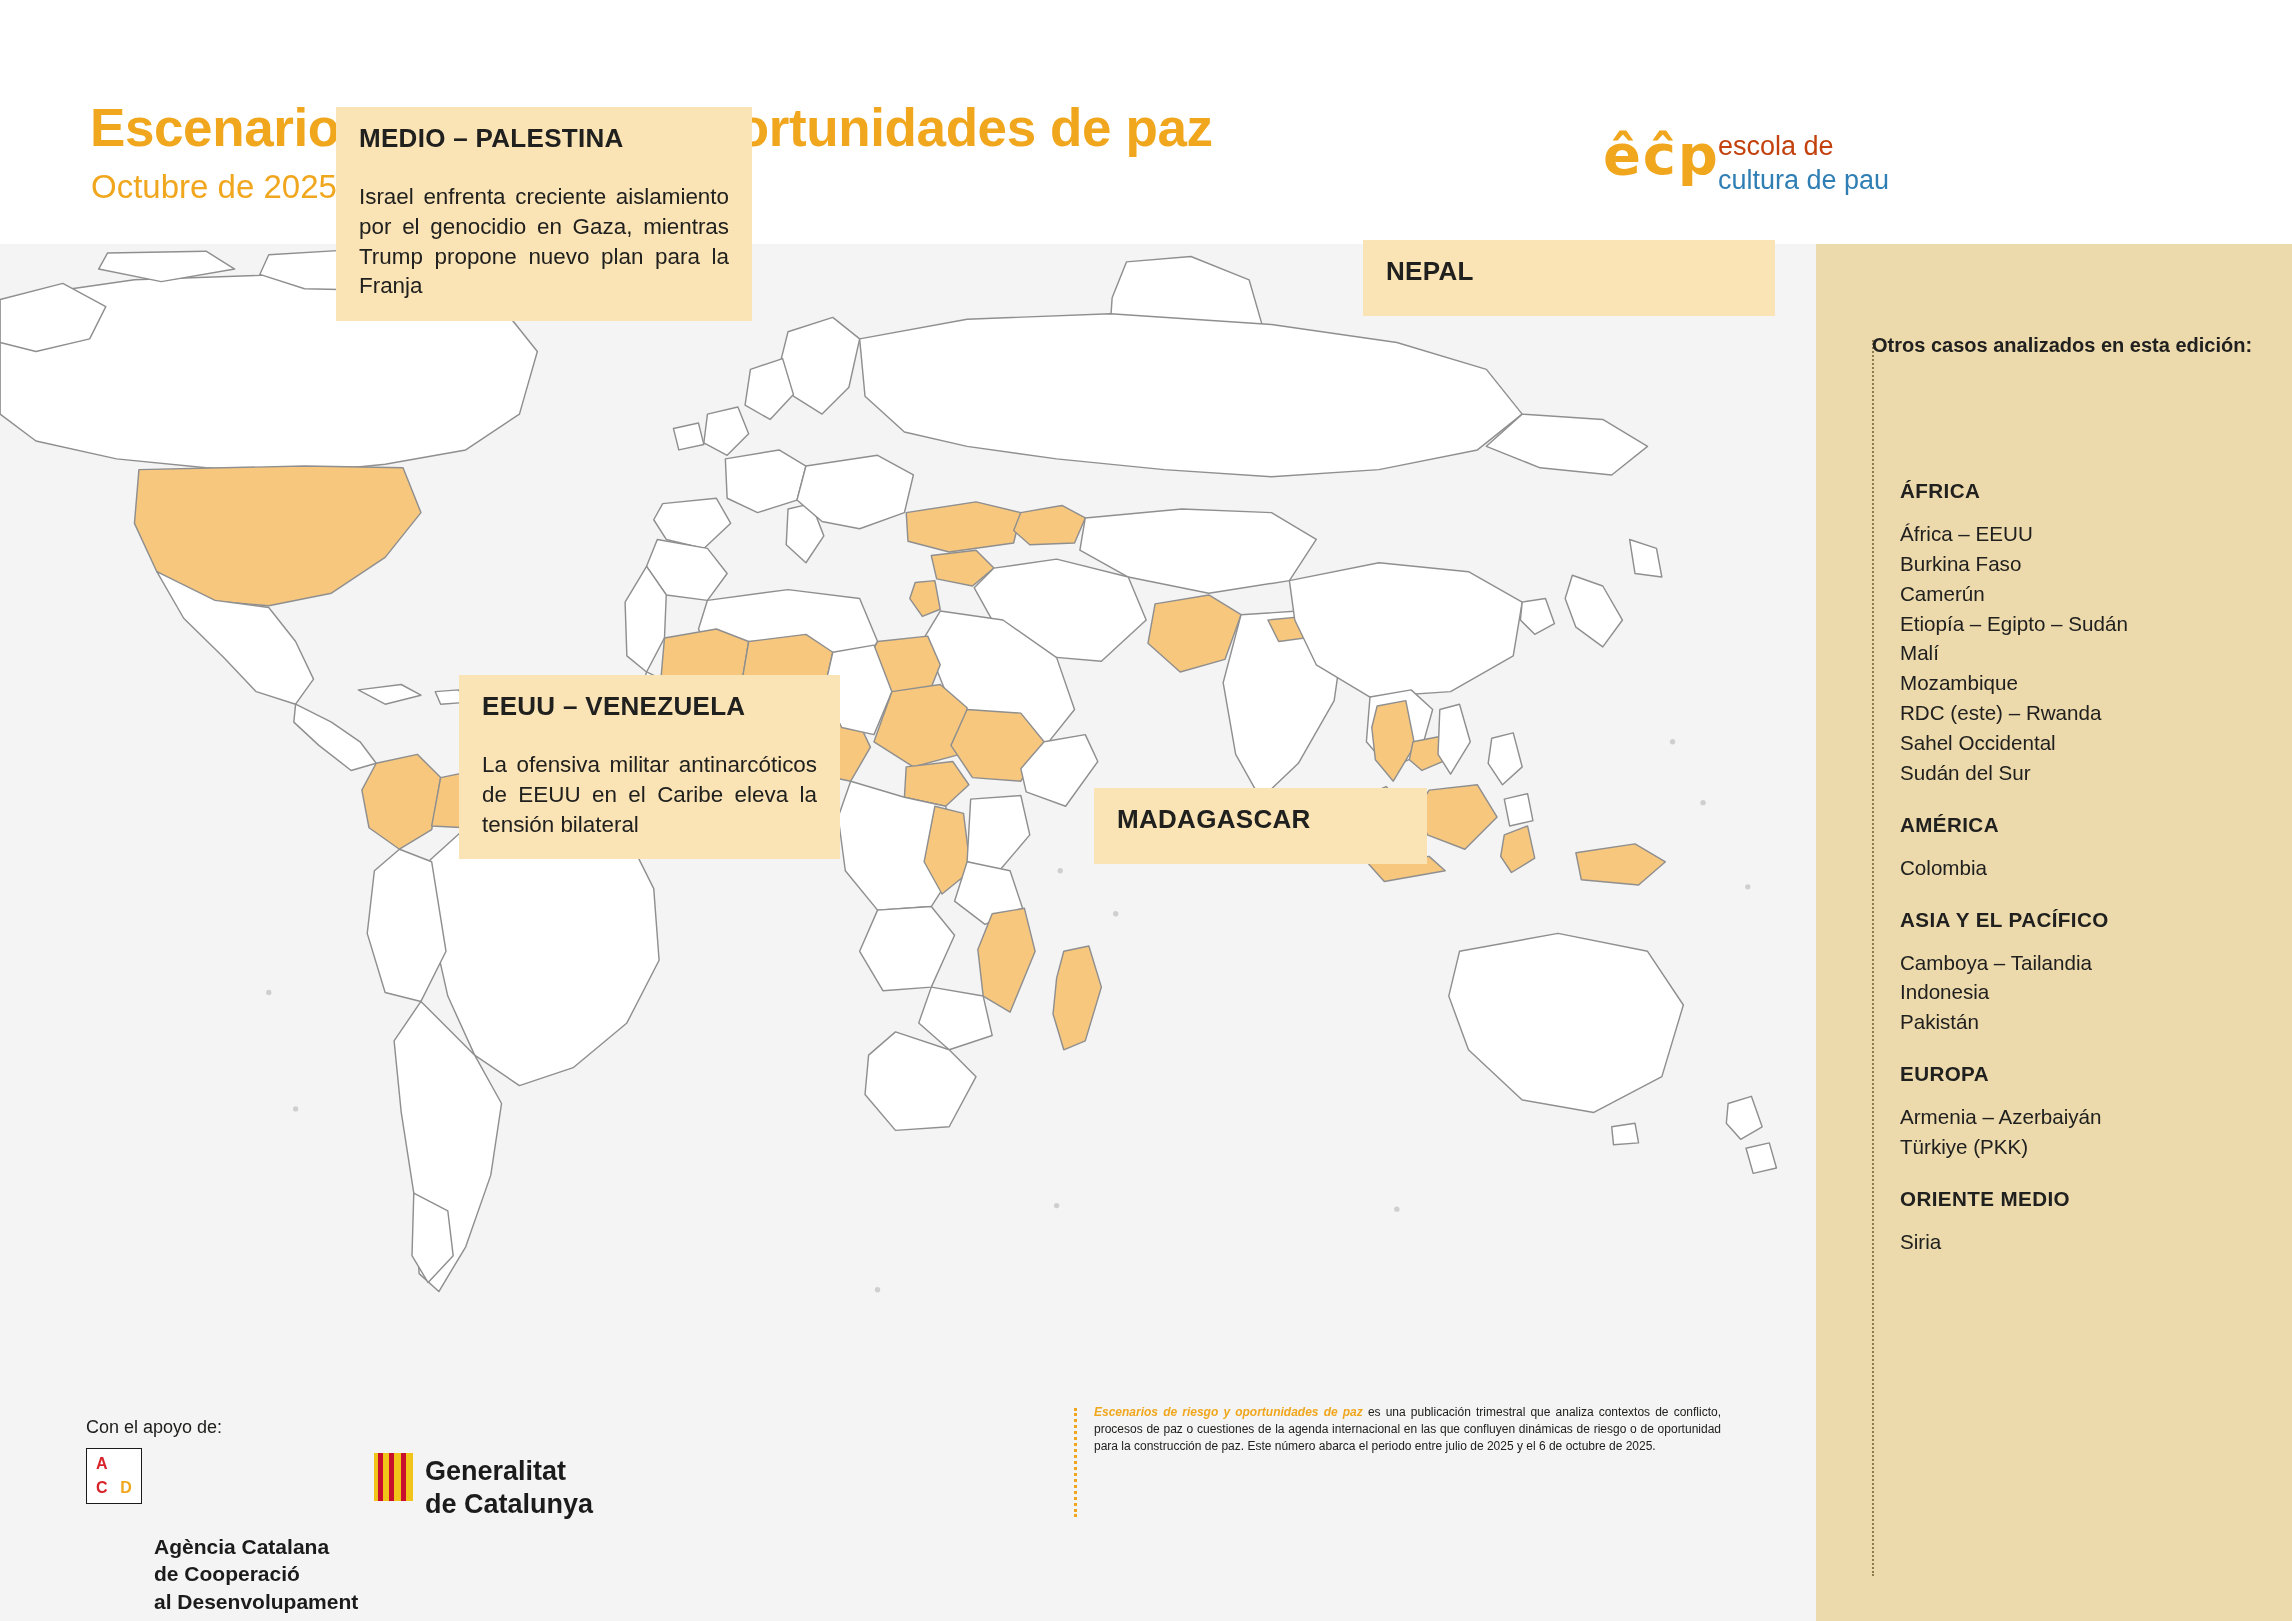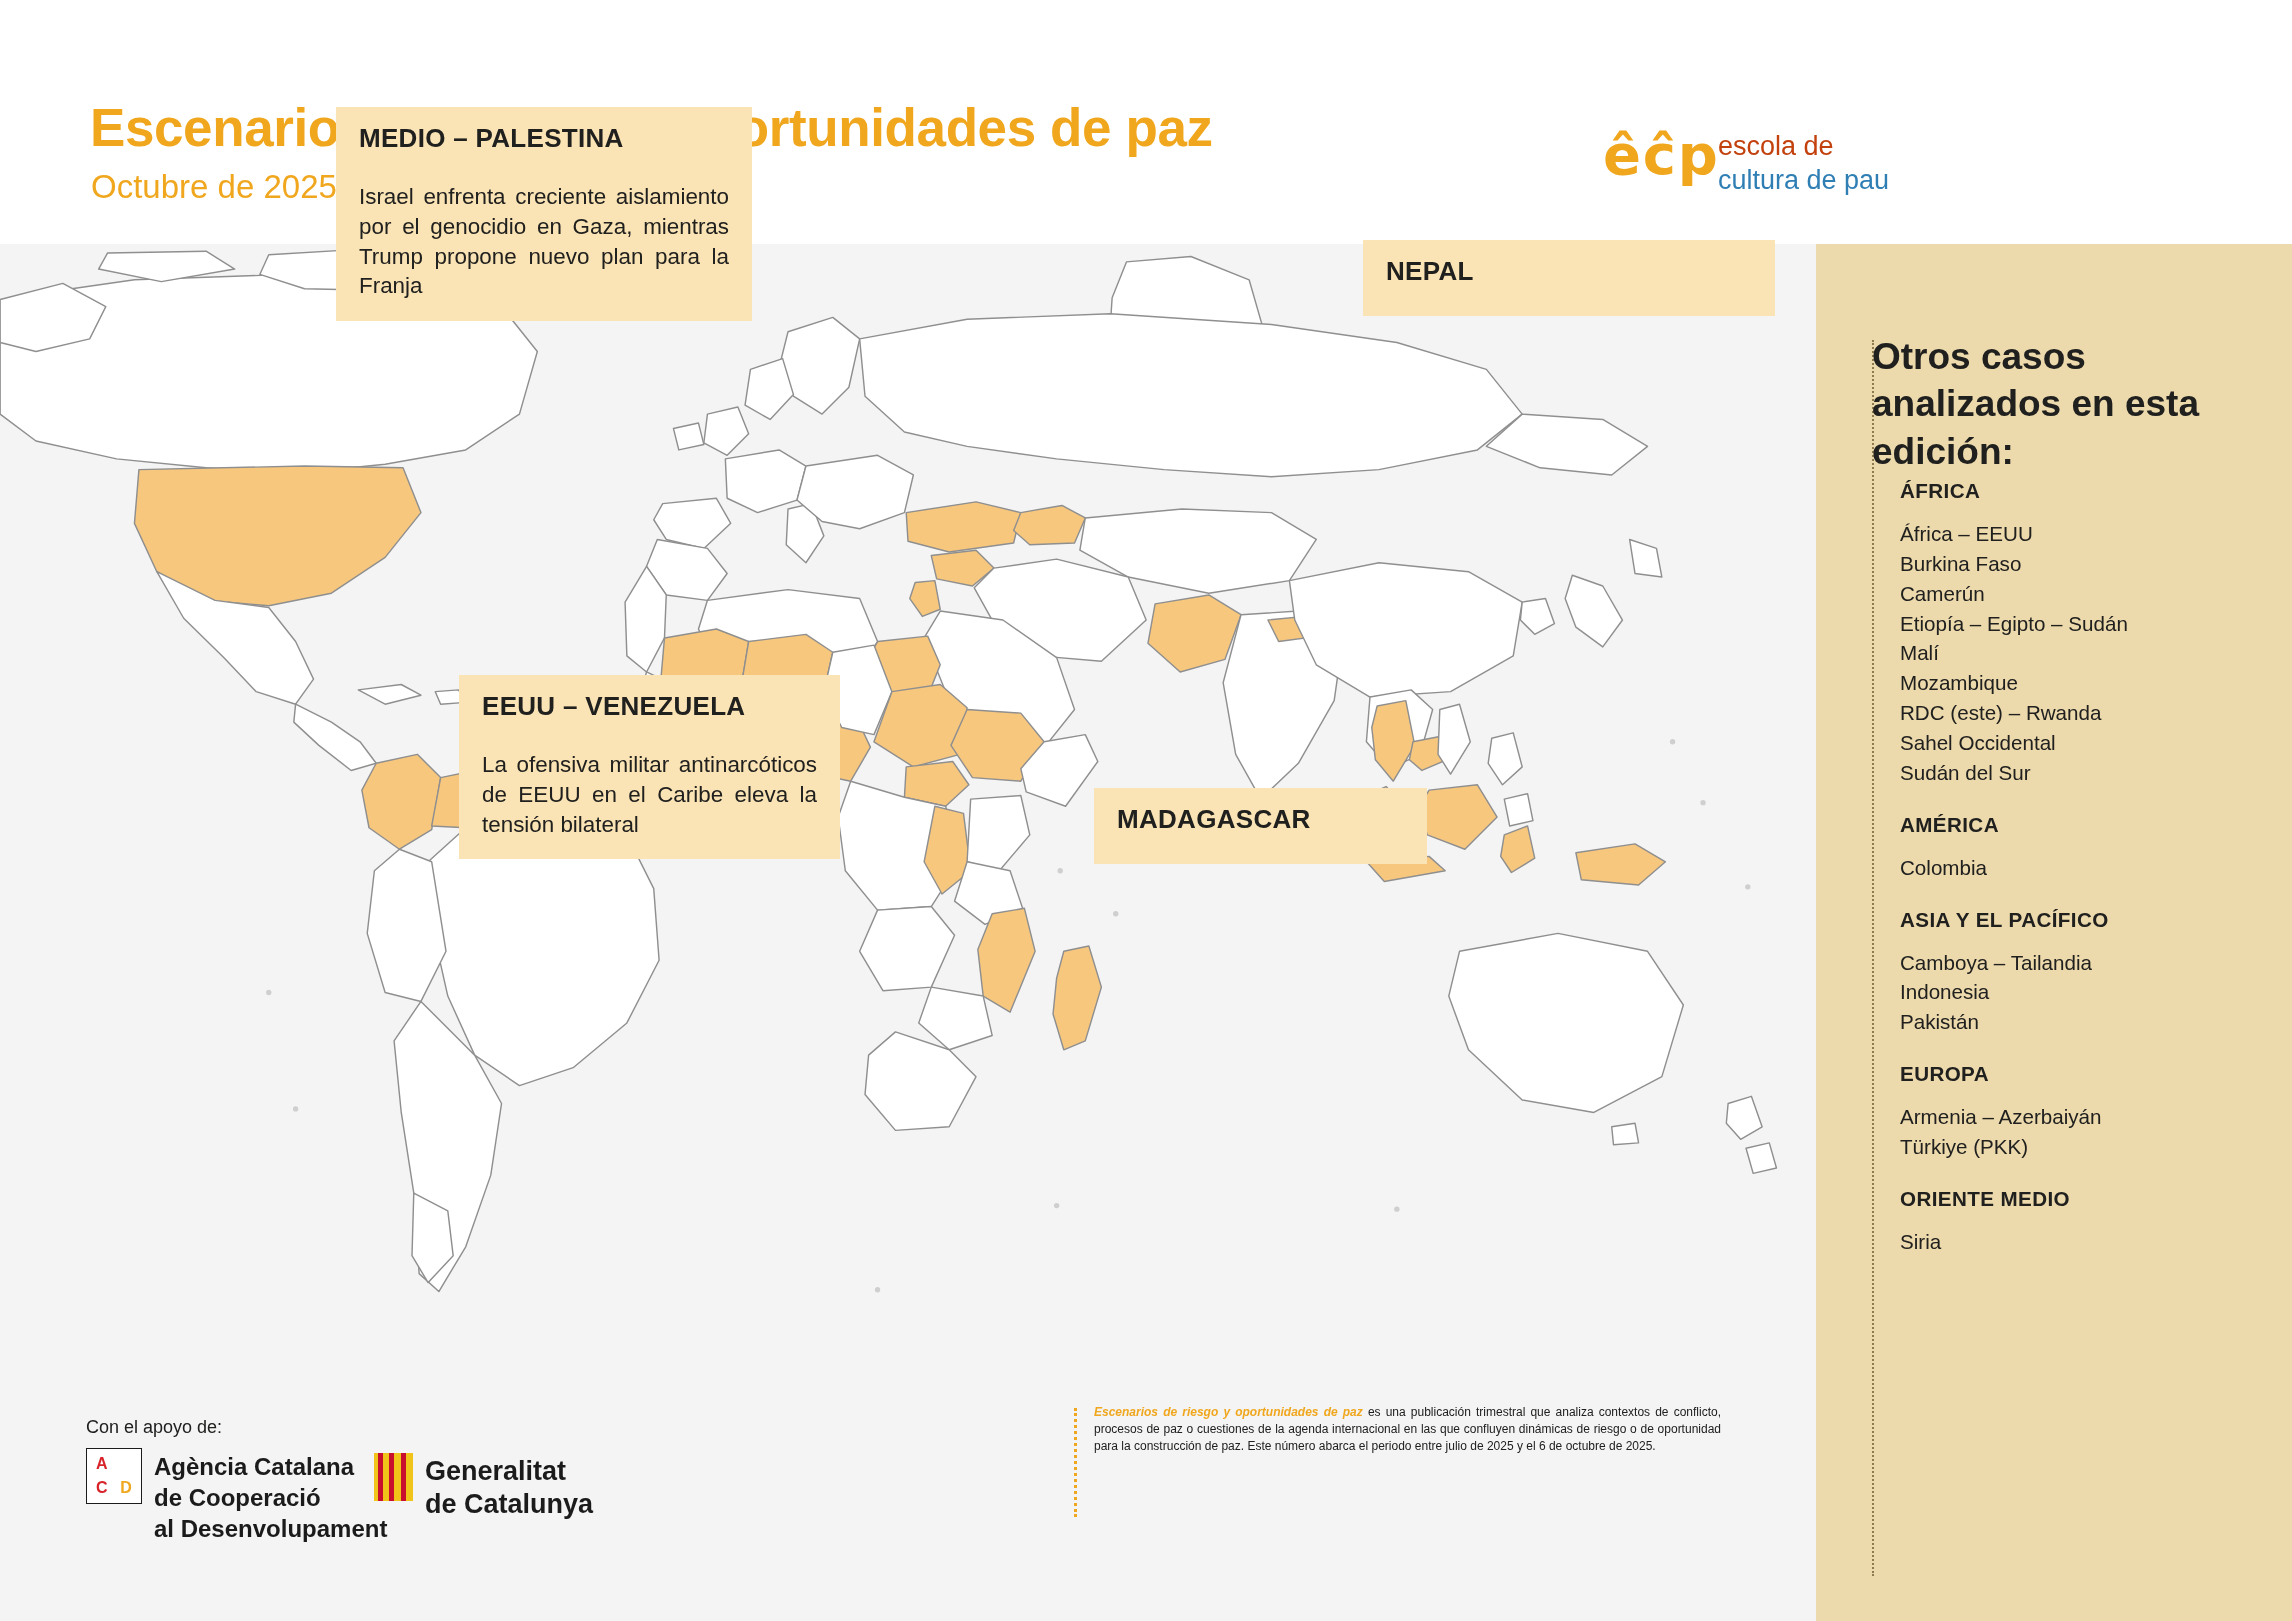--- a/index.html
+++ b/index.html
@@ -134,21 +134,21 @@
   #callout-israel { left: 336px; top: 107px;  width: 416px; }
   #callout-nepal  { left: 1363px; top: 240px; width: 412px; }
   #callout-eeuu   { left: 459px;  top: 675px; width: 381px; }
   #callout-madag  { left: 1094px; top: 788px; width: 333px; }
 
   
   .sb-heading {
     position: absolute;
     left: 1872px; top: 333px;
     width: 399px;
-    font-size: 37px;
+    font-size: 20px;
     font-weight: bold;
     color: #20201f;
     line-height: 1.28;
   }
   .sb-list {
     position: absolute;
     left: 1900px; top: 479px;
     width: 376px;
   }
   .sb-group { margin-bottom: 25px; }
@@ -189,22 +189,22 @@
   .acdc-cell {
     display: flex; align-items: center; justify-content: center;
     font-size: 16px; font-weight: bold;
     font-family: "Liberation Sans", sans-serif;
   }
   .acdc-a { color: #d8232a; }
   .acdc-c { color: #d8232a; }
   .acdc-d { color: #f0a71e; }
   .acdc-text {
     position: absolute;
-    left: 154px; top: 1451px;
-    font-size: 24px;
+    left: 154px; top: 1533px;
+    font-size: 21px;
     font-weight: bold;
     color: #1b1b1b;
     line-height: 1.3;
   }
   .gencat-bars {
     position: absolute;
     left: 374px; top: 1453px;
     width: 39px; height: 48px;
     background: #f0c419;
   }

